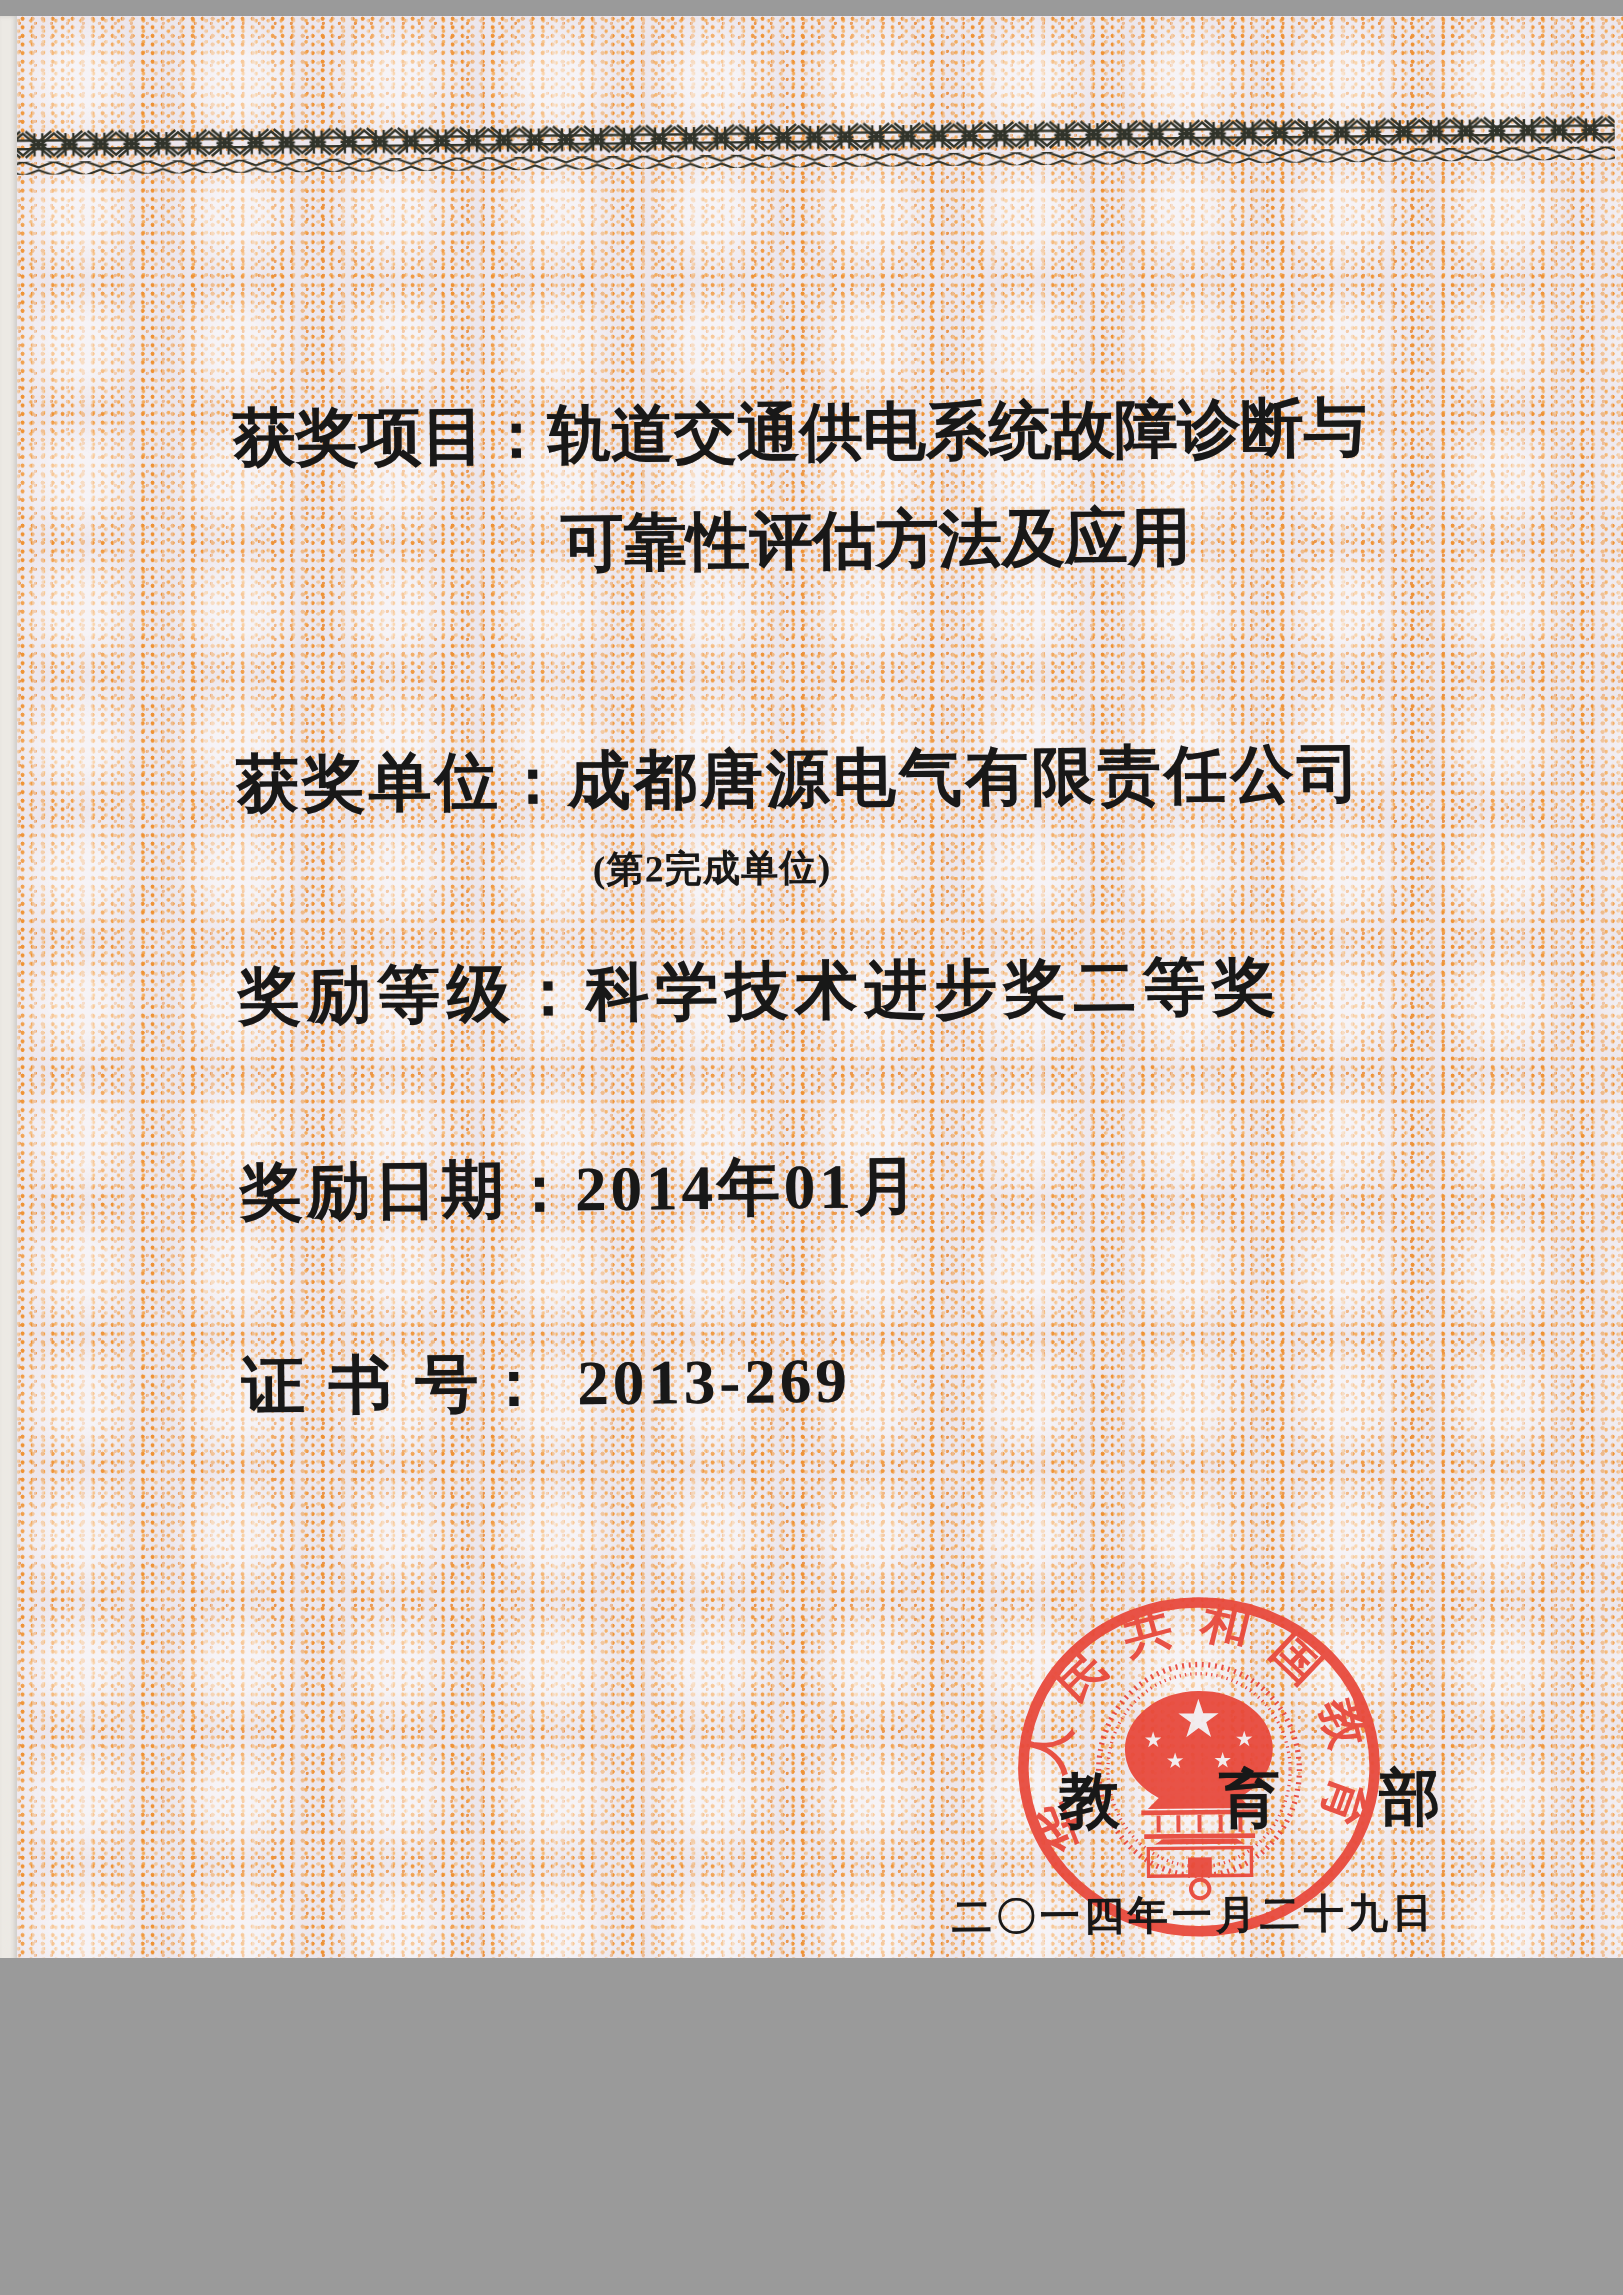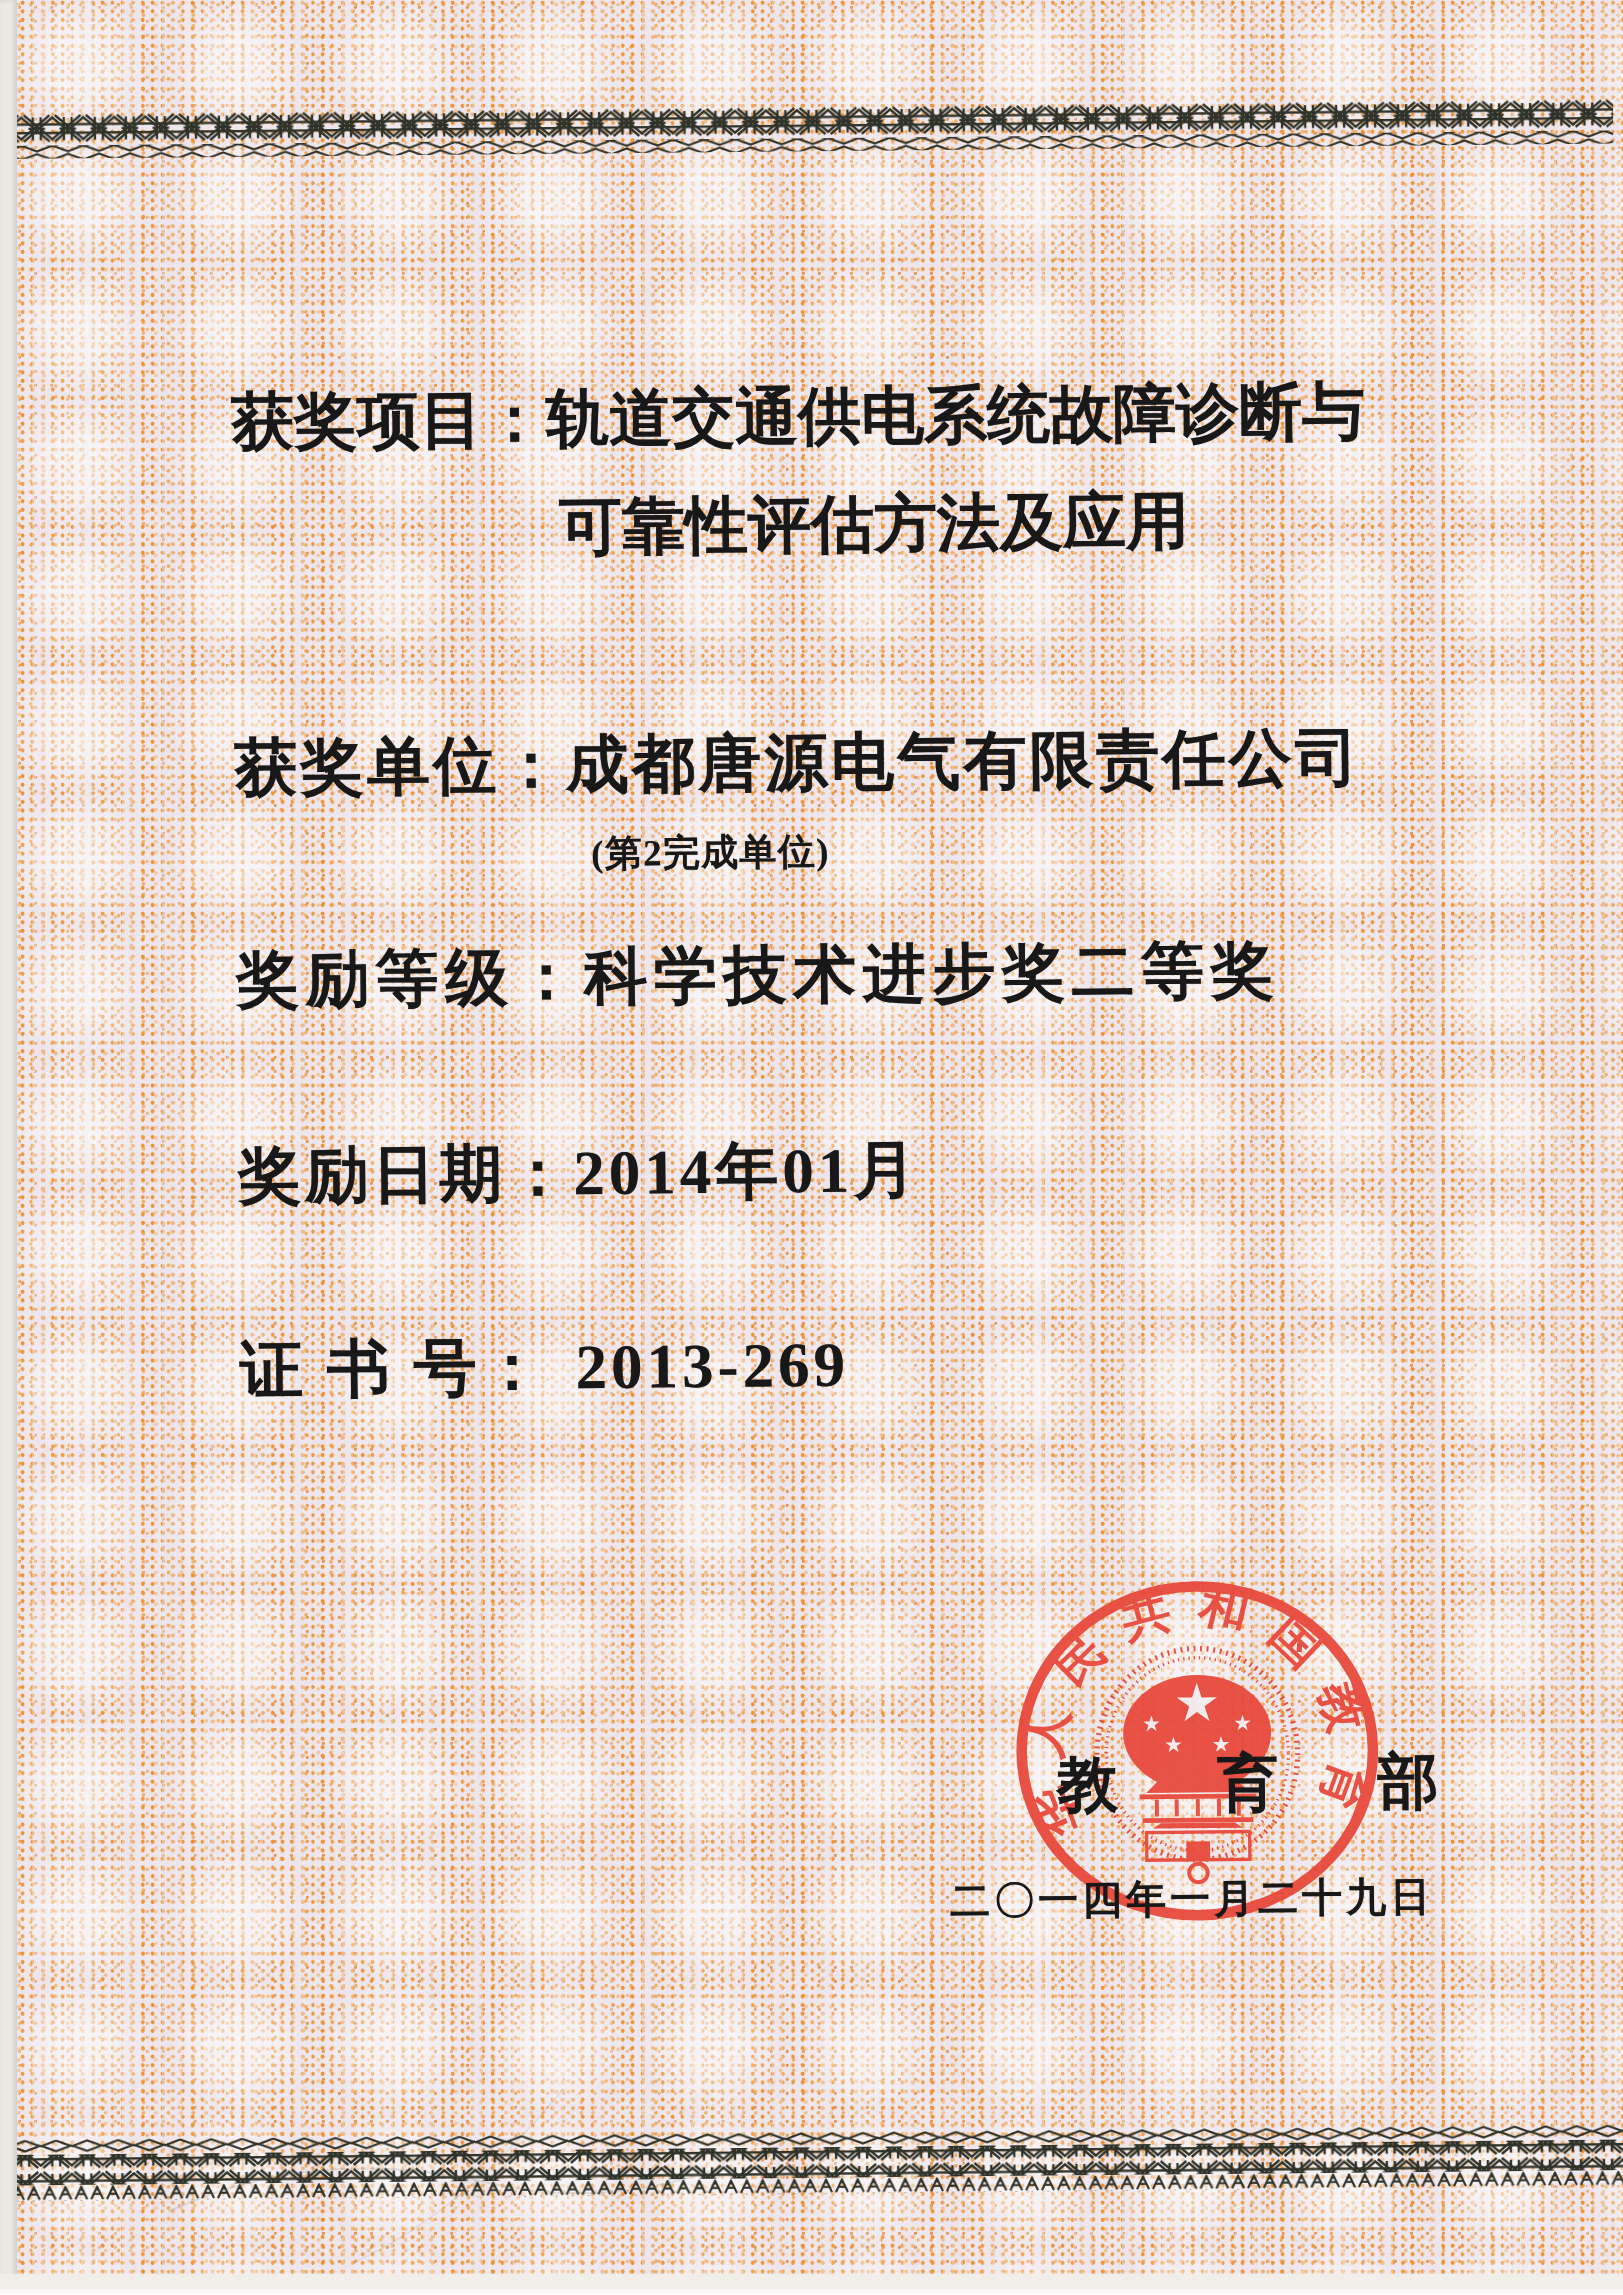--- a/index.html
+++ b/index.html
@@ -6,30 +6,31 @@
     --paper:#ece6ec;
     --dot:#ef9335;
     --ink:#181818;
     --border-band:#30332a;
     --seal-red:#e8473a;
   }
   *{margin:0;padding:0;box-sizing:border-box;}
   body{background:#9a9a9a;font-family:"Liberation Serif","DejaVu Serif",serif;}
   .page{
     position:relative;
-    width:1623px;height:2295px;
+    width:1623px;height:1942px;
     overflow:hidden;
     background-color:var(--paper);
     background-image:
       radial-gradient(circle, rgba(255,255,255,0.50) 26%, rgba(255,255,255,0) 68%),
       repeating-linear-gradient(90deg, rgba(238,232,238,0.45) 0 3.3px, rgba(238,232,238,0) 3.3px 8px),
       radial-gradient(circle at 2.6px 2.6px,  var(--dot) 1.8px, transparent 2.3px),
       radial-gradient(circle at 6px 4.6px,  rgba(243,162,70,0.85) 1.6px, transparent 2.1px),
       radial-gradient(circle at 3.3px 7.3px, rgba(231,128,38,0.78) 1.4px, transparent 1.9px);
     background-size: 158px 132px, 24.4px 100%, 10px 8.6px, 12.5px 10.6px, 16px 14px;
+    margin-top: 16px;
   }
   .content{
     position:absolute;inset:0;
     transform:rotate(-0.55deg);
     transform-origin:50% 50%;
   }
   .border-ornament{position:absolute;left:0;width:1623px;display:block;}
   .border-top{top:106px;height:46px;}
   .border-bottom{top:2132px;height:63px;}
 

